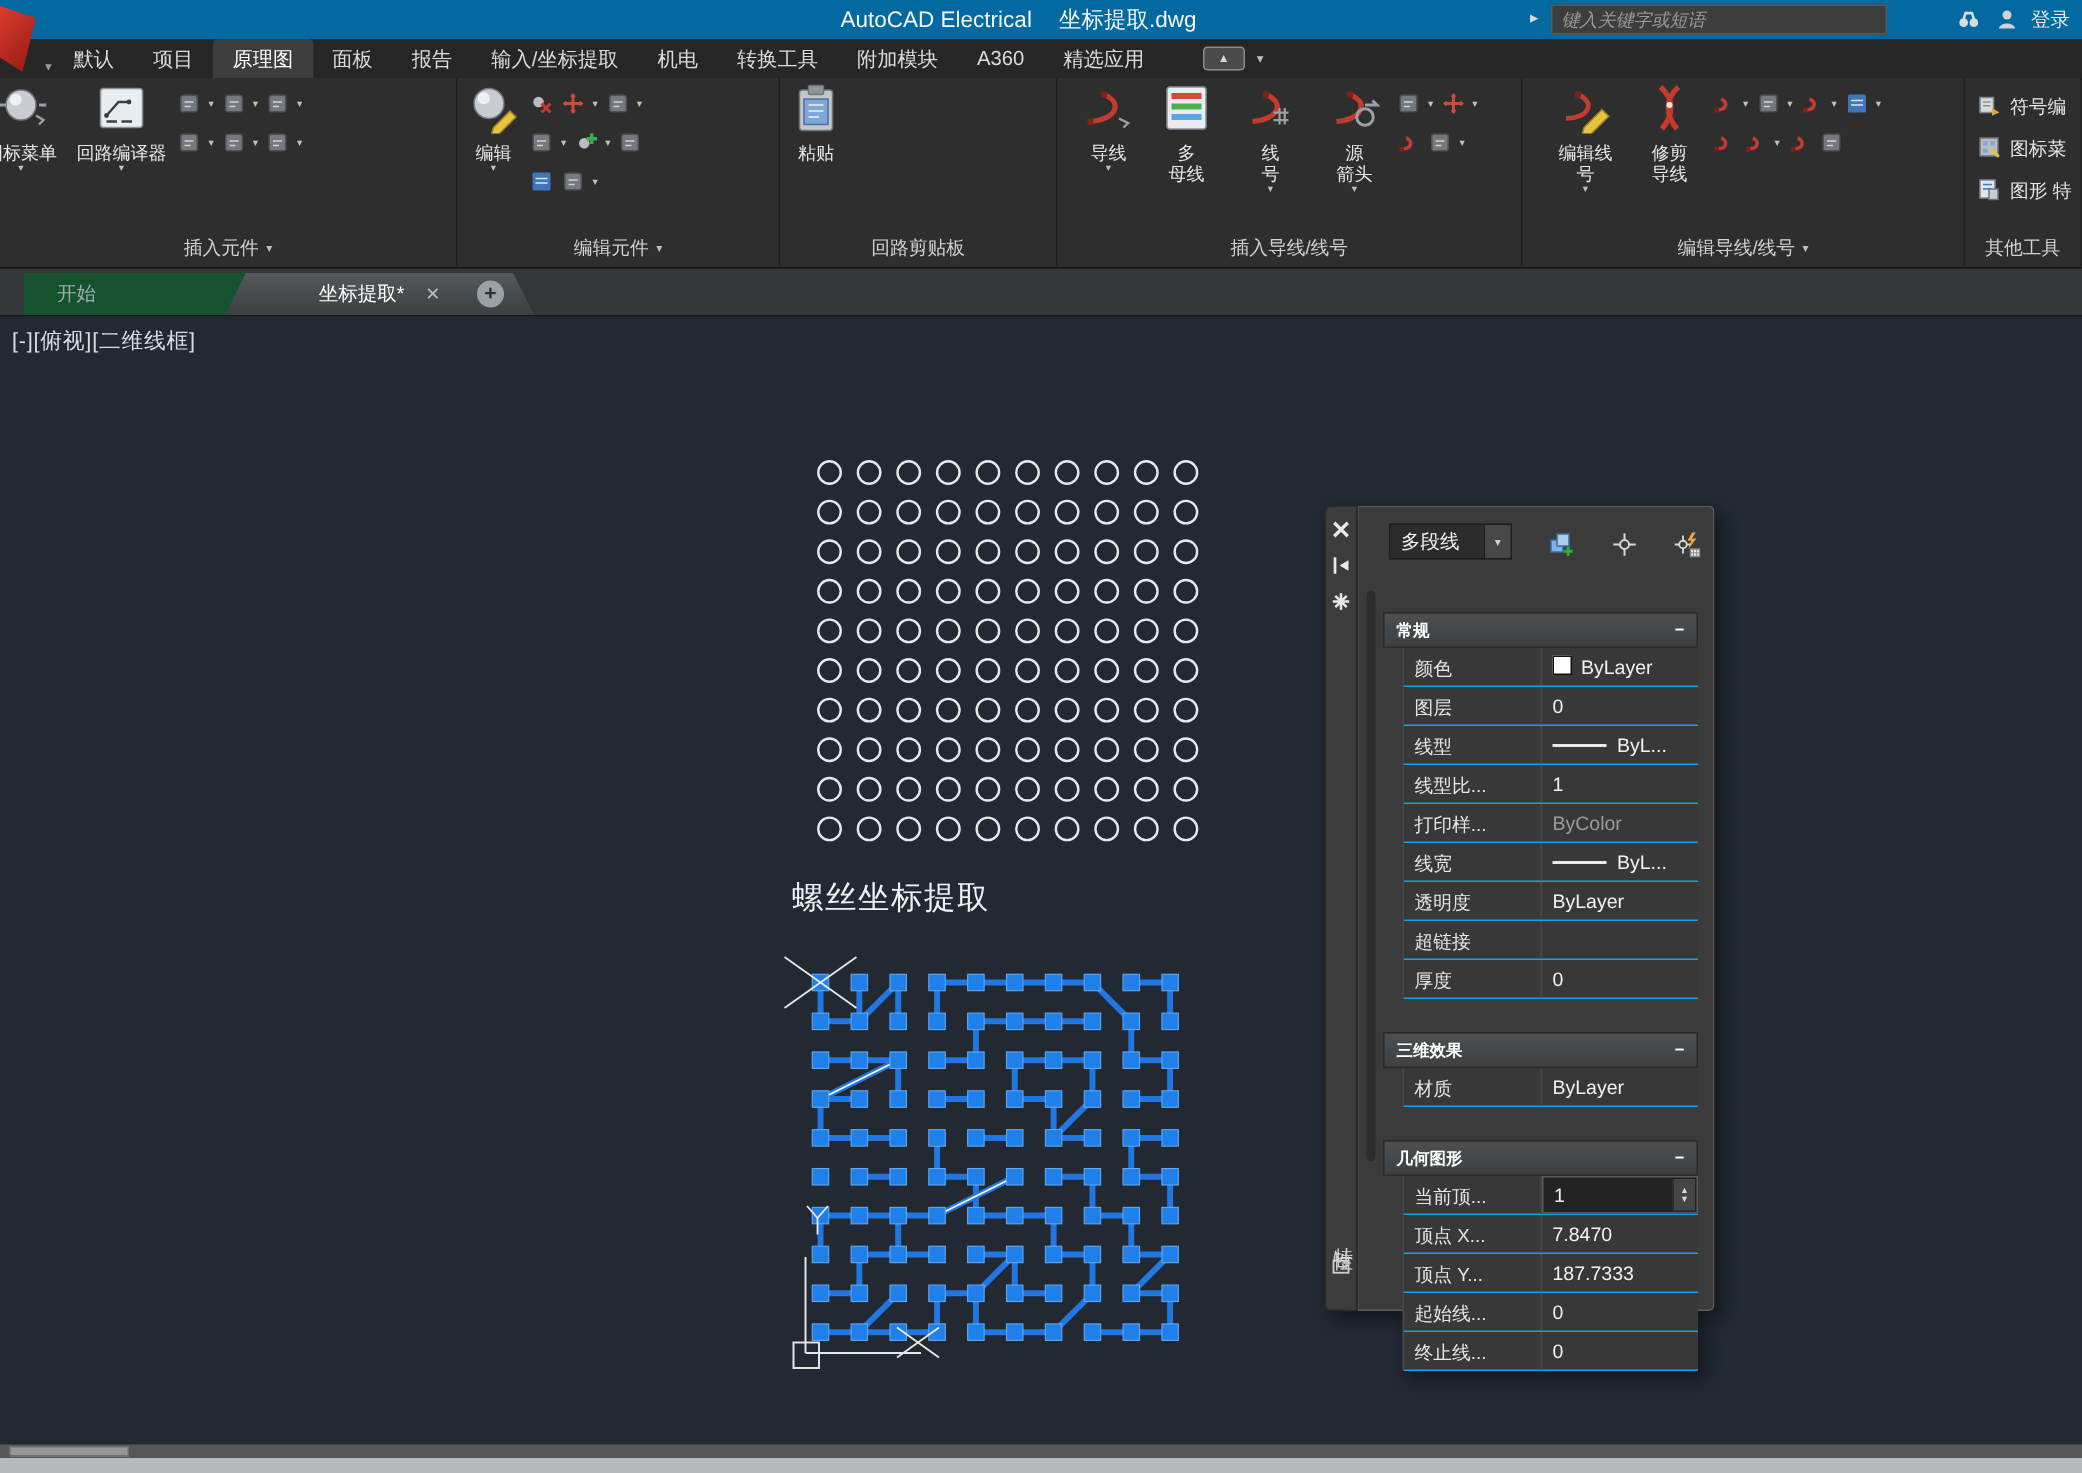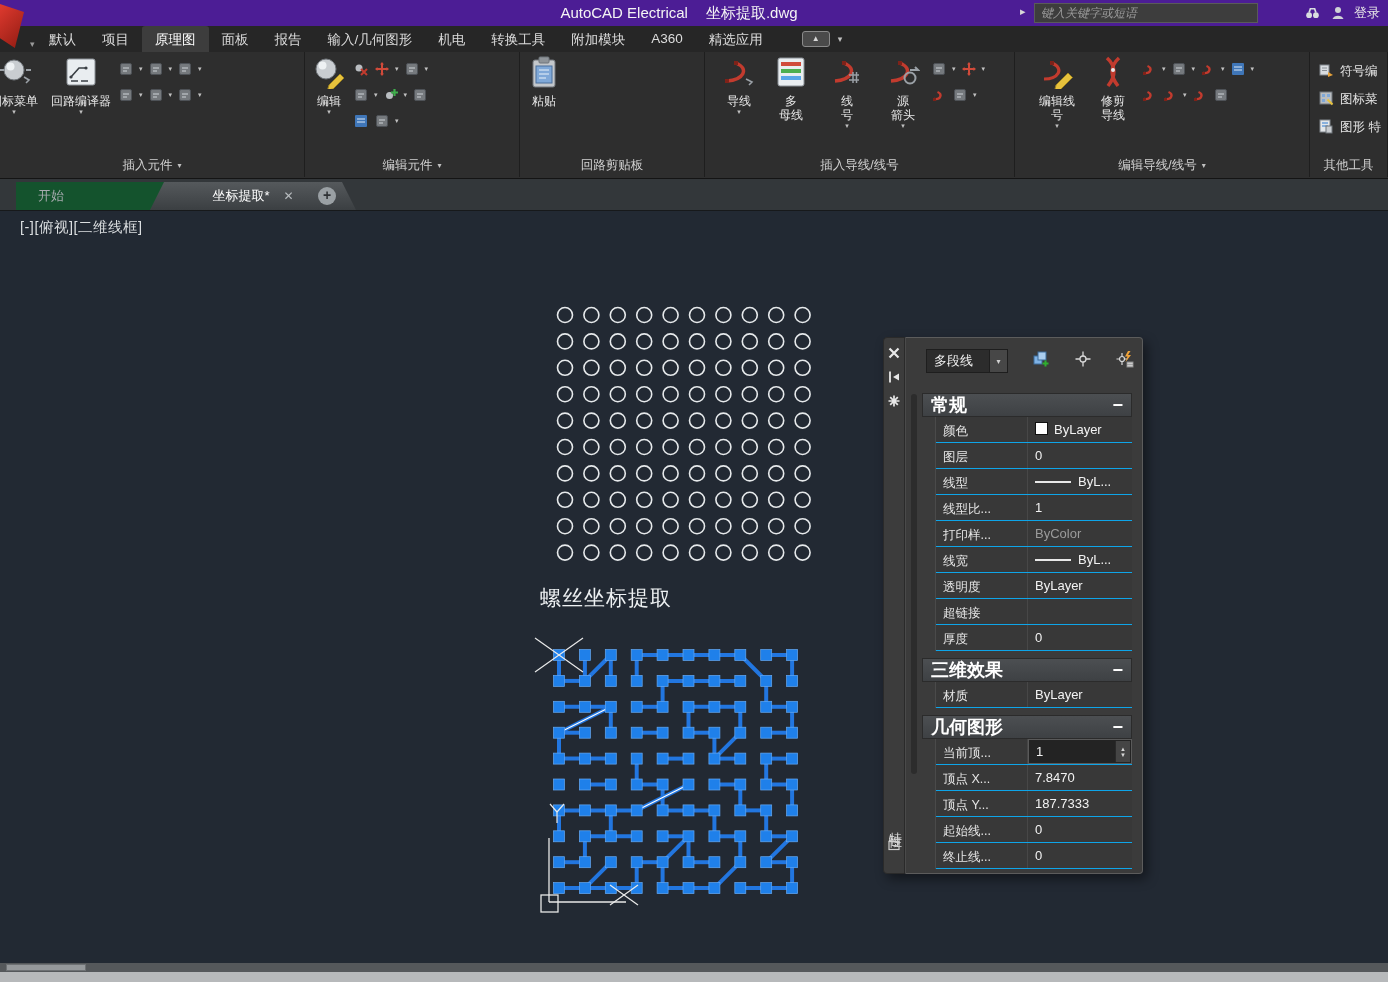--- a/index.html
+++ b/index.html
@@ -1,20 +1,20 @@
 <!DOCTYPE html>
 <html><head>
 <meta charset="utf-8">
 <style>
   html,body{margin:0;padding:0}
   body{width:1388px;height:982px;position:relative;overflow:hidden;
        background:#222933;font-family:"Liberation Sans","DejaVu Sans",sans-serif;
        -webkit-font-smoothing:antialiased}
   
-  .titlebar{position:absolute;top:0;left:0;width:1388px;height:26px;background:#4c1d95;color:#eee;z-index:30}
+  .titlebar{position:absolute;top:0;left:0;width:1388px;height:26px;background:#0369a1;color:#eee;z-index:30}
   .applogo{position:absolute;left:0;top:4px;width:24px;height:44px;z-index:40;
            background:linear-gradient(135deg,#e03a2f,#8f1b12);
            clip-path:polygon(0 0,100% 18%,62% 100%,0 78%)}
   .applogo-caret{position:absolute;left:30px;top:39px;color:#9a9a9a;font-size:9px;z-index:40}
   .qat{position:absolute;left:28px;top:1px;height:24px;display:flex;align-items:center;gap:9px;
        padding:0 10px;background:linear-gradient(#515151,#323232);border-radius:3px}
   .qicon{width:17px;height:17px;display:flex;align-items:center;justify-content:center}
   .title-center{position:absolute;left:340px;right:370px;top:4px;text-align:center;font-size:15px;color:#f4f4f4;white-space:nowrap}
   .title-center .doc{margin-left:18px}
   .tb-expand{position:absolute;left:1020px;top:5px;color:#d8d8d8;font-size:11px}
@@ -51,43 +51,43 @@
   
   .doctabs{position:absolute;top:178px;left:0;width:1388px;height:32px;background:#33373a;z-index:10;border-bottom:1px solid #17191b}
   .dtab{position:absolute;top:4px;height:28px;display:flex;align-items:center;font-size:13px;padding:0 22px}
   .dtab.start{left:16px;width:150px;background:#14532d;color:#a6abae;clip-path:polygon(0 0,calc(100% - 14px) 0,100% 100%,0 100%)}
   .dtab.active{left:150px;width:162px;background:linear-gradient(#55595c,#3b3f42);color:#fff;
                clip-path:polygon(14px 0,calc(100% - 14px) 0,100% 100%,0 100%);justify-content:center;gap:14px}
   .dtab-close{color:#b9bdc0;font-size:12px}
   .newtab{position:absolute;left:318px;top:9px;width:18px;height:18px;border-radius:50%;
           background:#9aa0a4;color:#2e3134;font-size:14px;line-height:17px;text-align:center;font-weight:bold}
   
-  .canvas{position:absolute;top:210px;left:12px;width:1264px;height:753px;background:#222933;overflow:hidden}
+  .canvas{position:absolute;top:210px;left:0;width:1264px;height:753px;background:#222933;overflow:hidden}
   .vpcontrols{position:absolute;left:8px;top:8px;font-size:14.5px;color:#dbdee0;letter-spacing:.5px}
   .caption{position:absolute;left:528px;top:374px;width:226px;text-align:left;font-size:21px;color:#eef1f3;letter-spacing:1px}
   
   .palette{position:absolute;left:883px;top:337px;width:260px;height:537px;z-index:5;filter:drop-shadow(4px 5px 6px rgba(0,0,0,.45))}
   .pal-strip{position:absolute;left:0;top:0;width:22px;height:537px;background:#3c3c3c;border:1px solid #2a2a2a;
              border-radius:4px 0 0 4px;box-sizing:border-box}
   .strip-icon{width:20px;height:18px;display:flex;align-items:center;justify-content:center;margin-top:6px}
   .pal-vlabel{position:absolute;left:2px;bottom:46px;width:18px;text-align:center;color:#dcdcdc;font-size:13px;
               writing-mode:vertical-rl;letter-spacing:3px}
   .pal-bicon{position:absolute;left:3px;bottom:16px}
   .pal-main{position:absolute;left:22px;top:0;width:238px;height:537px;background:#3b3b3b;
             border:1px solid #5c5c5c;border-left:1px solid #4a4a4a;border-radius:0 4px 4px 0;box-sizing:border-box}
   .pal-scroll{position:absolute;left:5px;top:56px;width:6px;height:380px;background:#2c2c2c;border-radius:3px}
-  .pal-head{display:flex;align-items:flex-start;gap:24px;padding:11px 8px 6px 20px}
+  .pal-head{display:flex;align-items:flex-end;gap:24px;padding:11px 8px 6px 20px}
   .selector{width:108px;height:24px;background:#2c2c2c;border:1px solid #1e1e1e;display:flex;align-items:center;box-sizing:border-box}
   .selector .sel-text{flex:1;color:#f0f0f0;font-size:13px;padding-left:7px}
   .selector .sel-arrow{width:17px;height:22px;background:#474747;border-left:1px solid #1e1e1e;color:#d0d0d0;
                        font-size:8px;display:flex;align-items:center;justify-content:center}
   .hicon{width:20px;height:20px;display:flex;align-items:center;justify-content:center}
   .sections{position:absolute;left:16px;right:10px;top:48px}
   .psec{height:24px;background:linear-gradient(#4c4f52,#3e4144);border:1px solid #2b2b2b;color:#fff;
-        font-weight:bold;font-size:18px;display:flex;align-items:center;padding:0 8px;margin-top:7px;box-sizing:border-box}
+        font-weight:bold;font-size:11px;display:flex;align-items:center;padding:0 8px;margin-top:22px;box-sizing:border-box}
   .psec .minus{margin-left:auto;color:#fff;font-weight:bold}
   .prows{margin-left:13px;border-left:1px solid #4a4a4a}
   .prow{display:flex;height:26px;border-bottom:1px solid #0ea5e9;background:#383838;box-sizing:border-box}
   .plabel{width:92px;font-size:12.5px;color:#e6e6e6;padding:6px 0 0 7px;border-right:1px solid #474747;box-sizing:border-box;white-space:nowrap}
   .pval{flex:1;font-size:13px;color:#f2f2f2;padding:5px 4px 0 7px;position:relative;white-space:nowrap;overflow:hidden}
   .pval.muted{color:#9b9b9b}
   .pval.focus{background:#232323;border:1px solid #5a5a5a;padding-top:4px}
   .swatch{display:inline-block;width:11px;height:11px;background:#fff;border:1px solid #111;
           vertical-align:-1px;margin-right:6px}
   .ltdash{display:inline-block;width:36px;height:2px;background:#e8e8e8;vertical-align:3px;margin-right:7px}
@@ -193,21 +193,21 @@
       </svg>
     </span>
   </div>
 
 <div class="tabrow" id="tabrow">
     <div class="rtab">默认</div>
     <div class="rtab">项目</div>
     <div class="rtab active">原理图</div>
     <div class="rtab">面板</div>
     <div class="rtab">报告</div>
-    <div class="rtab">输入/几何图形</div>
+    <div class="rtab">输入/坐标提取</div>
     <div class="rtab">机电</div>
     <div class="rtab">转换工具</div>
     <div class="rtab">附加模块</div>
     <div class="rtab">A360</div>
     <div class="rtab">精选应用</div>
     <div class="ribbon-toggle">
       <span class="rt-btn">▲</span>
       <span class="rt-caret">▾</span>
     </div>
   </div>

